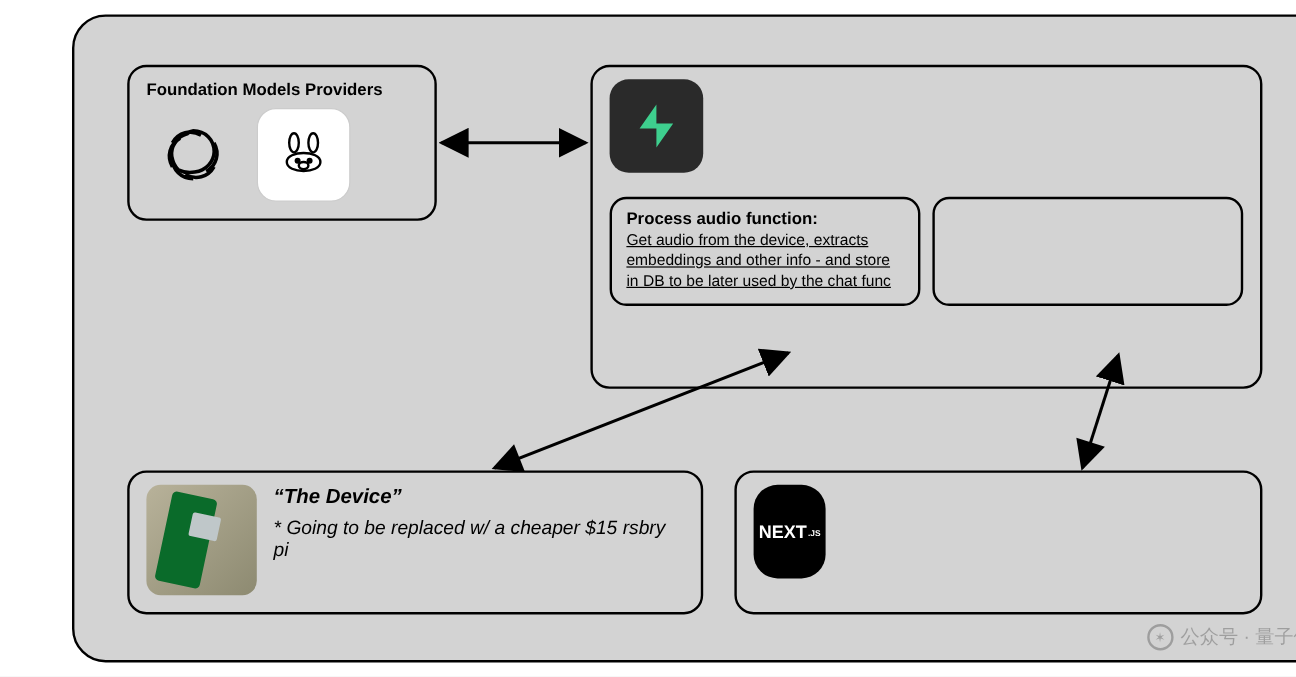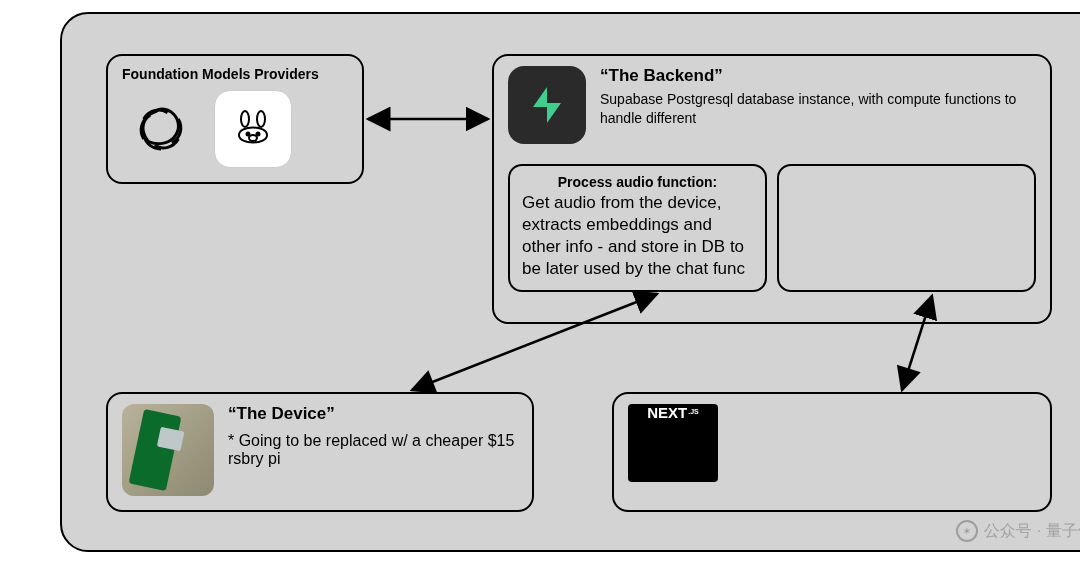--- a/index.html
+++ b/index.html
@@ -96,35 +96,36 @@
   }
   .sub {
     flex: 1;
     border: 2px solid #000;
     border-radius: 14px;
     padding: 8px 12px 10px;
   }
   .sub-title {
     font-size: 14px;
     font-weight: 700;
-    text-align: center;
   }
   .sub-desc {
-    font-size: 17px;
+    font-size: 13px;
     line-height: 1.3;
     margin-top: 2px;
+    text-decoration: underline;
   }
   
   .device {
     left: 44px;
     top: 378px;
-    width: 428px;
+    width: 480px;
     height: 120px;
     display:flex;
     gap: 14px;
+    font-style: italic;
   }
   .device-img {
     width: 92px;
     height: 92px;
     border-radius: 12px;
     background: linear-gradient(135deg,#b8b29a 0%, #8d8a71 100%);
     position: relative;
     flex-shrink:0;
     overflow:hidden;
   }
@@ -150,27 +151,27 @@
   
   .app {
     left: 550px;
     top: 378px;
     width: 440px;
     height: 120px;
     display:flex;
     gap: 14px;
   }
   .next-tile {
-    width: 90px;
+    width: 60px;
     height: 78px;
-    border-radius: 4px;
+    border-radius: 20px;
     background: #000;
     color:#fff;
     display:flex;
-    align-items:flex-start;
+    align-items:center;
     justify-content:center;
     font-weight:700;
     font-size: 15px;
     flex-shrink:0;
   }
   .next-tile .js { font-size: 7px; margin-left:1px; margin-top:4px;}
   .foot-note {
     font-size: 16px;
     margin-top: 8px;
   }
@@ -232,24 +233,20 @@
     </div>
   </div>
 
   <div class="box backend">
     <div class="backend-head">
       <div class="supabase-tile">
         <svg width="44" height="44" viewBox="0 0 44 44">
           <path d="M22 4 L22 20 L36 20 L22 40 L22 24 L8 24 Z" fill="#3ecf8e"></path>
         </svg>
       </div>
-      <div>
-        <div class="section-title">“The Backend”</div>
-        <div class="section-desc">Supabase Postgresql database instance, with compute functions to handle different</div>
-      </div>
     </div>
     <div class="sub-boxes">
       <div class="sub">
         <div class="sub-title">Process audio function:</div>
         <div class="sub-desc">Get audio from the device, extracts embeddings and other info - and store in DB to be later used by the chat func</div>
       </div>
       <div class="sub">
       </div>
     </div>
   </div>

